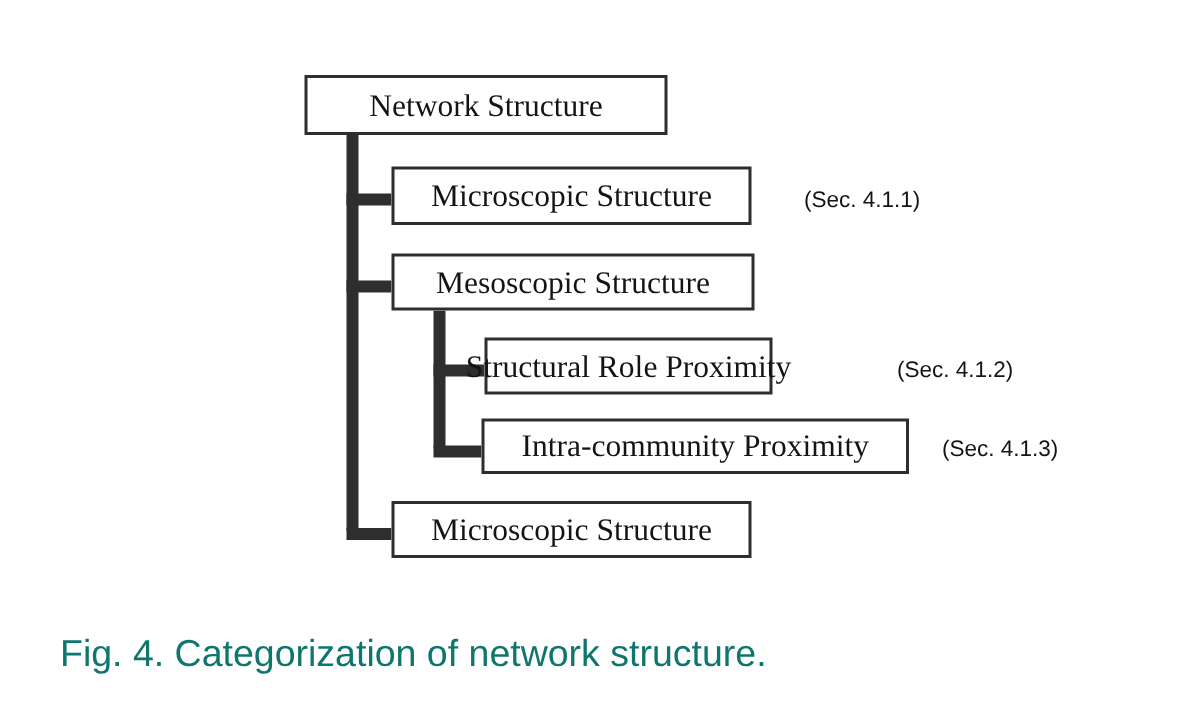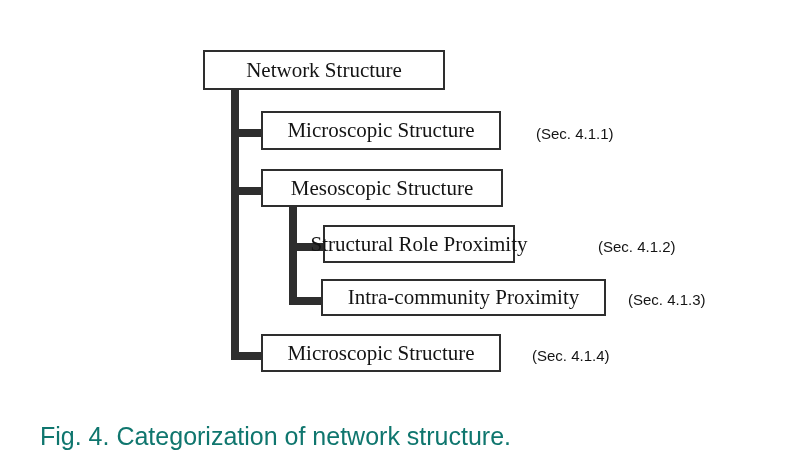--- a/index.html
+++ b/index.html
@@ -107,19 +107,16 @@
   <div class="node n-intra">
     <span>Intra-community Proximity</span>
   </div>
   <div class="sec s-intra">
     <span>(Sec. 4.1.3)</span>
   </div>
 
   <div class="node n-macro">
     <span>Microscopic Structure</span>
   </div>
-  <div class="sec s-macro">
-    <span>(Sec. 4.1.4)</span>
-  </div>
 
   <div class="caption">Fig. 4. Categorization of network structure.</div>
 
 </div>
 
 </body></html>

